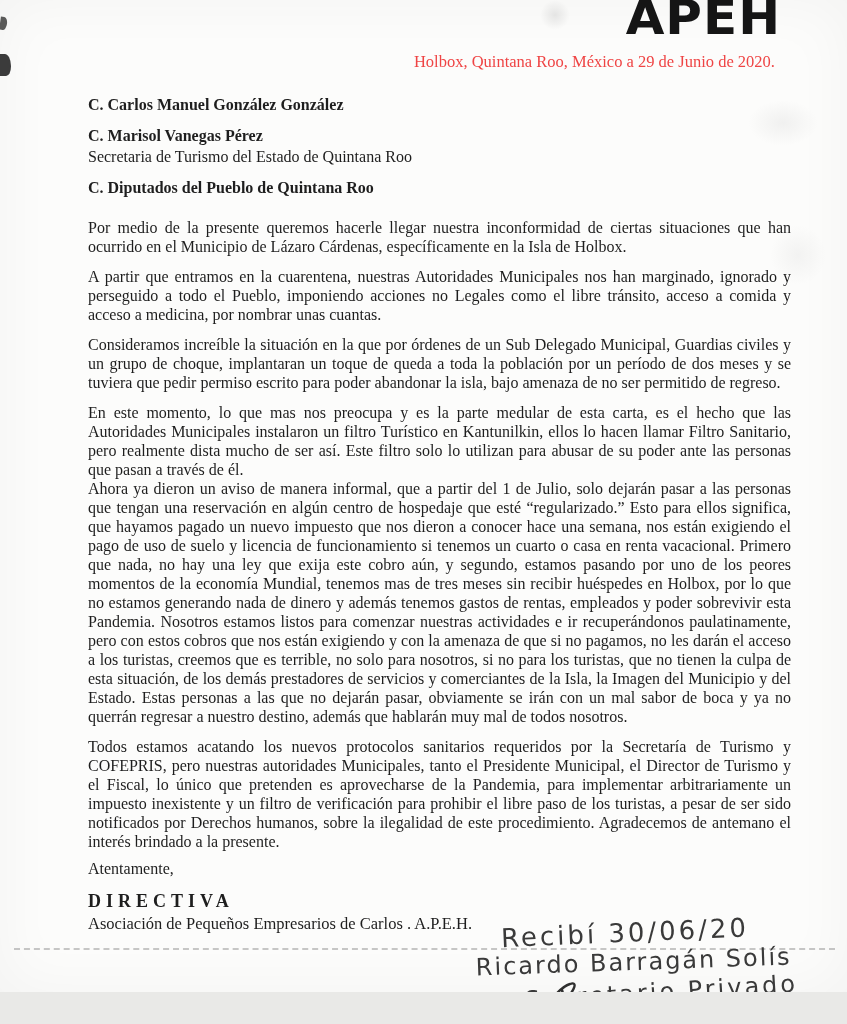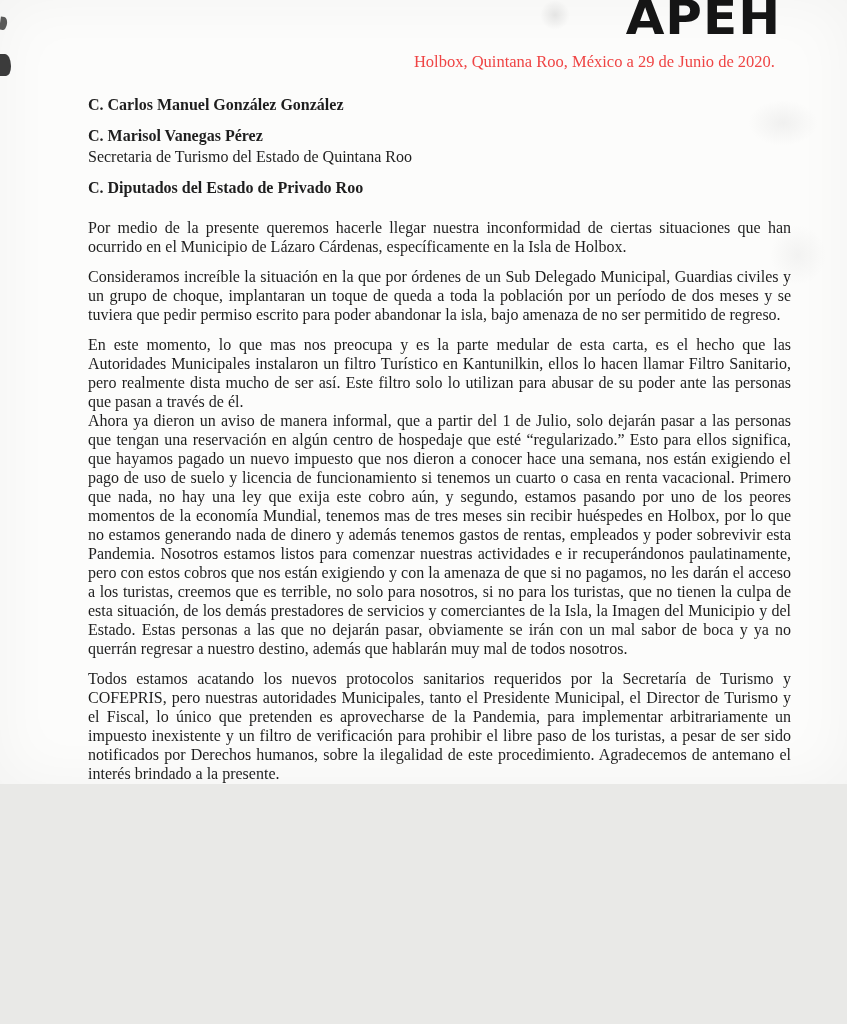--- a/index.html
+++ b/index.html
@@ -3,21 +3,21 @@
 <meta charset="utf-8">
 <style>
   :root{
     --ink:#1e1e1e;
     --handwriting-ink:#3a3a3a;
     --paper:#fcfcfb;
   }
   html,body{margin:0;padding:0;background:#e9e9e7;}
   .page{
     position:relative;
-    width:847px;height:784px;
+    width:847px;height:992px;
     background:var(--paper);
     overflow:hidden;
     font-family:"Liberation Serif","DejaVu Serif",serif;
     color:var(--ink);
     box-shadow:inset 0 0 60px rgba(0,0,0,0.04);
   }
   
   .logo{
     position:absolute;top:-7px;right:66px;
     font-family:"DejaVu Sans","Liberation Sans",sans-serif;
@@ -108,25 +108,26 @@
   <div class="content">
     <div>
         <div class="recipient">
           <div class="recipient-name">C. Carlos Manuel González González</div>
         </div>
         <div class="recipient">
           <div class="recipient-name">C. Marisol Vanegas Pérez</div>
           <div class="recipient-title">Secretaria de Turismo del Estado de Quintana Roo</div>
         </div>
         <div class="recipient">
-          <div class="recipient-name">C. Diputados del Estado de Privado Roo</div>
+          <div class="recipient-name">C. Diputados del Pueblo de Quintana Roo</div>
         </div>
       </div>
     <div class="letter-body">
         <p class="para">Por medio de la presente queremos hacerle llegar nuestra inconformidad de ciertas situaciones que han ocurrido en el Municipio de Lázaro Cárdenas, específicamente en la Isla de Holbox.</p>
+        <p class="para">A partir que entramos en la cuarentena, nuestras Autoridades Municipales nos han marginado, ignorado y perseguido a todo el Pueblo, imponiendo acciones no Legales como el libre tránsito, acceso a comida y acceso a medicina, por nombrar unas cuantas.</p>
         <p class="para">Consideramos increíble la situación en la que por órdenes de un Sub Delegado Municipal, Guardias civiles y un grupo de choque, implantaran un toque de queda a toda la población por un período de dos meses y se tuviera que pedir permiso escrito para poder abandonar la isla, bajo amenaza de no ser permitido de regreso.</p>
         <p class="para">En este momento, lo que mas nos preocupa y es la parte medular de esta carta, es el hecho que las Autoridades Municipales instalaron un filtro Turístico en Kantunilkin, ellos lo hacen llamar Filtro Sanitario, pero realmente dista mucho de ser así. Este filtro solo lo utilizan para abusar de su poder ante las personas que pasan a través de él.</p>
         <p class="para flush">Ahora ya dieron un aviso de manera informal, que a partir del 1 de Julio, solo dejarán pasar a las personas que tengan una reservación en algún centro de hospedaje que esté “regularizado.” Esto para ellos significa, que hayamos pagado un nuevo impuesto que nos dieron a conocer hace una semana, nos están exigiendo el pago de uso de suelo y licencia de funcionamiento si tenemos un cuarto o casa en renta vacacional. Primero que nada, no hay una ley que exija este cobro aún, y segundo, estamos pasando por uno de los peores momentos de la economía Mundial, tenemos mas de tres meses sin recibir huéspedes en Holbox, por lo que no estamos generando nada de dinero y además tenemos gastos de rentas, empleados y poder sobrevivir esta Pandemia. Nosotros estamos listos para comenzar nuestras actividades e ir recuperándonos paulatinamente, pero con estos cobros que nos están exigiendo y con la amenaza de que si no pagamos, no les darán el acceso a los turistas, creemos que es terrible, no solo para nosotros, si no para los turistas, que no tienen la culpa de esta situación, de los demás prestadores de servicios y comerciantes de la Isla, la Imagen del Municipio y del Estado. Estas personas a las que no dejarán pasar, obviamente se irán con un mal sabor de boca y ya no querrán regresar a nuestro destino, además que hablarán muy mal de todos nosotros.</p>
         <p class="para">Todos estamos acatando los nuevos protocolos sanitarios requeridos por la Secretaría de Turismo y COFEPRIS, pero nuestras autoridades Municipales, tanto el Presidente Municipal, el Director de Turismo y el Fiscal, lo único que pretenden es aprovecharse de la Pandemia, para implementar arbitrariamente un impuesto inexistente y un filtro de verificación para prohibir el libre paso de los turistas, a pesar de ser sido notificados por Derechos humanos, sobre la ilegalidad de este procedimiento.  Agradecemos de antemano el interés brindado a la presente.</p>
       </div>
     <div class="closing">Atentamente,</div>
     <div class="sig-directiva">DIRECTIVA</div>
     <div class="sig-org">Asociación de Pequeños Empresarios de Carlos . A.P.E.H.</div>
   </div>
 

